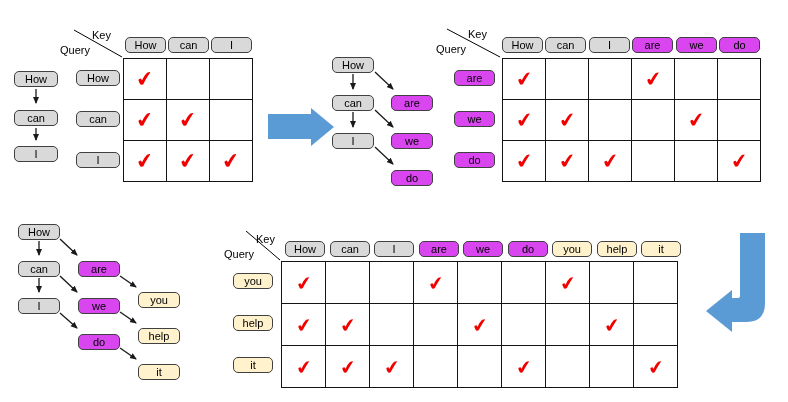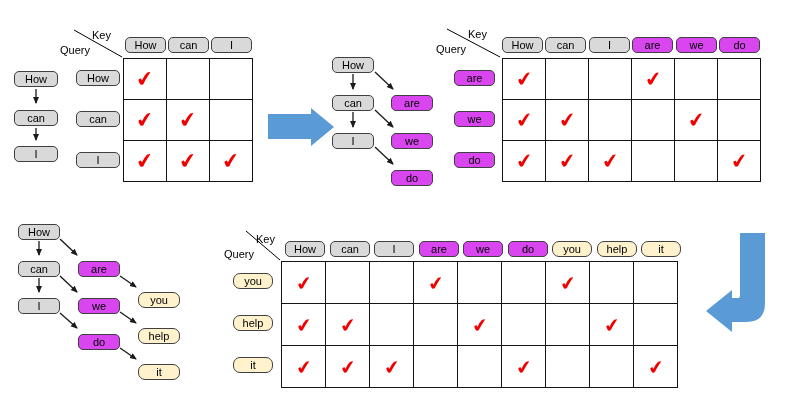--- a/index.html
+++ b/index.html
@@ -3,21 +3,21 @@
 <meta charset="utf-8">
 <style>
   html,body{margin:0;padding:0;background:#fff;}
   .canvas{position:relative;width:788px;height:402px;background:#fff;
           font-family:"Liberation Sans",sans-serif;overflow:hidden;}
   .tok{position:absolute;box-sizing:border-box;width:42px;height:16px;
        border:1.4px solid #404040;border-radius:5px;background:#d9d9d9;
        display:flex;align-items:center;justify-content:center;
        font-size:11px;line-height:1;color:#000;}
   .tok.blue{background:#d946ef;}
-  .tok.yellow{background:#fff2cc;border-radius:7px;}
+  .tok.yellow{background:#fff2cc;}
   .axis{position:absolute;font-size:11px;color:#000;white-space:nowrap;}
   table.attn{position:absolute;border-collapse:collapse;background:#fff;}
   table.attn td{border:1.4px solid #141414;text-align:center;vertical-align:middle;padding:0;}
   .mA td,.mB td{width:42px;height:40px;}
   .mC td{width:43px;height:41px;}
   .check{display:inline-block;color:#f20000;font-family:"DejaVu Sans",sans-serif;
          font-weight:700;transform:rotate(-8deg);}
   .mA .check{font-size:21px;}
   .mB .check{font-size:20px;}
   .mC .check{font-size:19px;}

